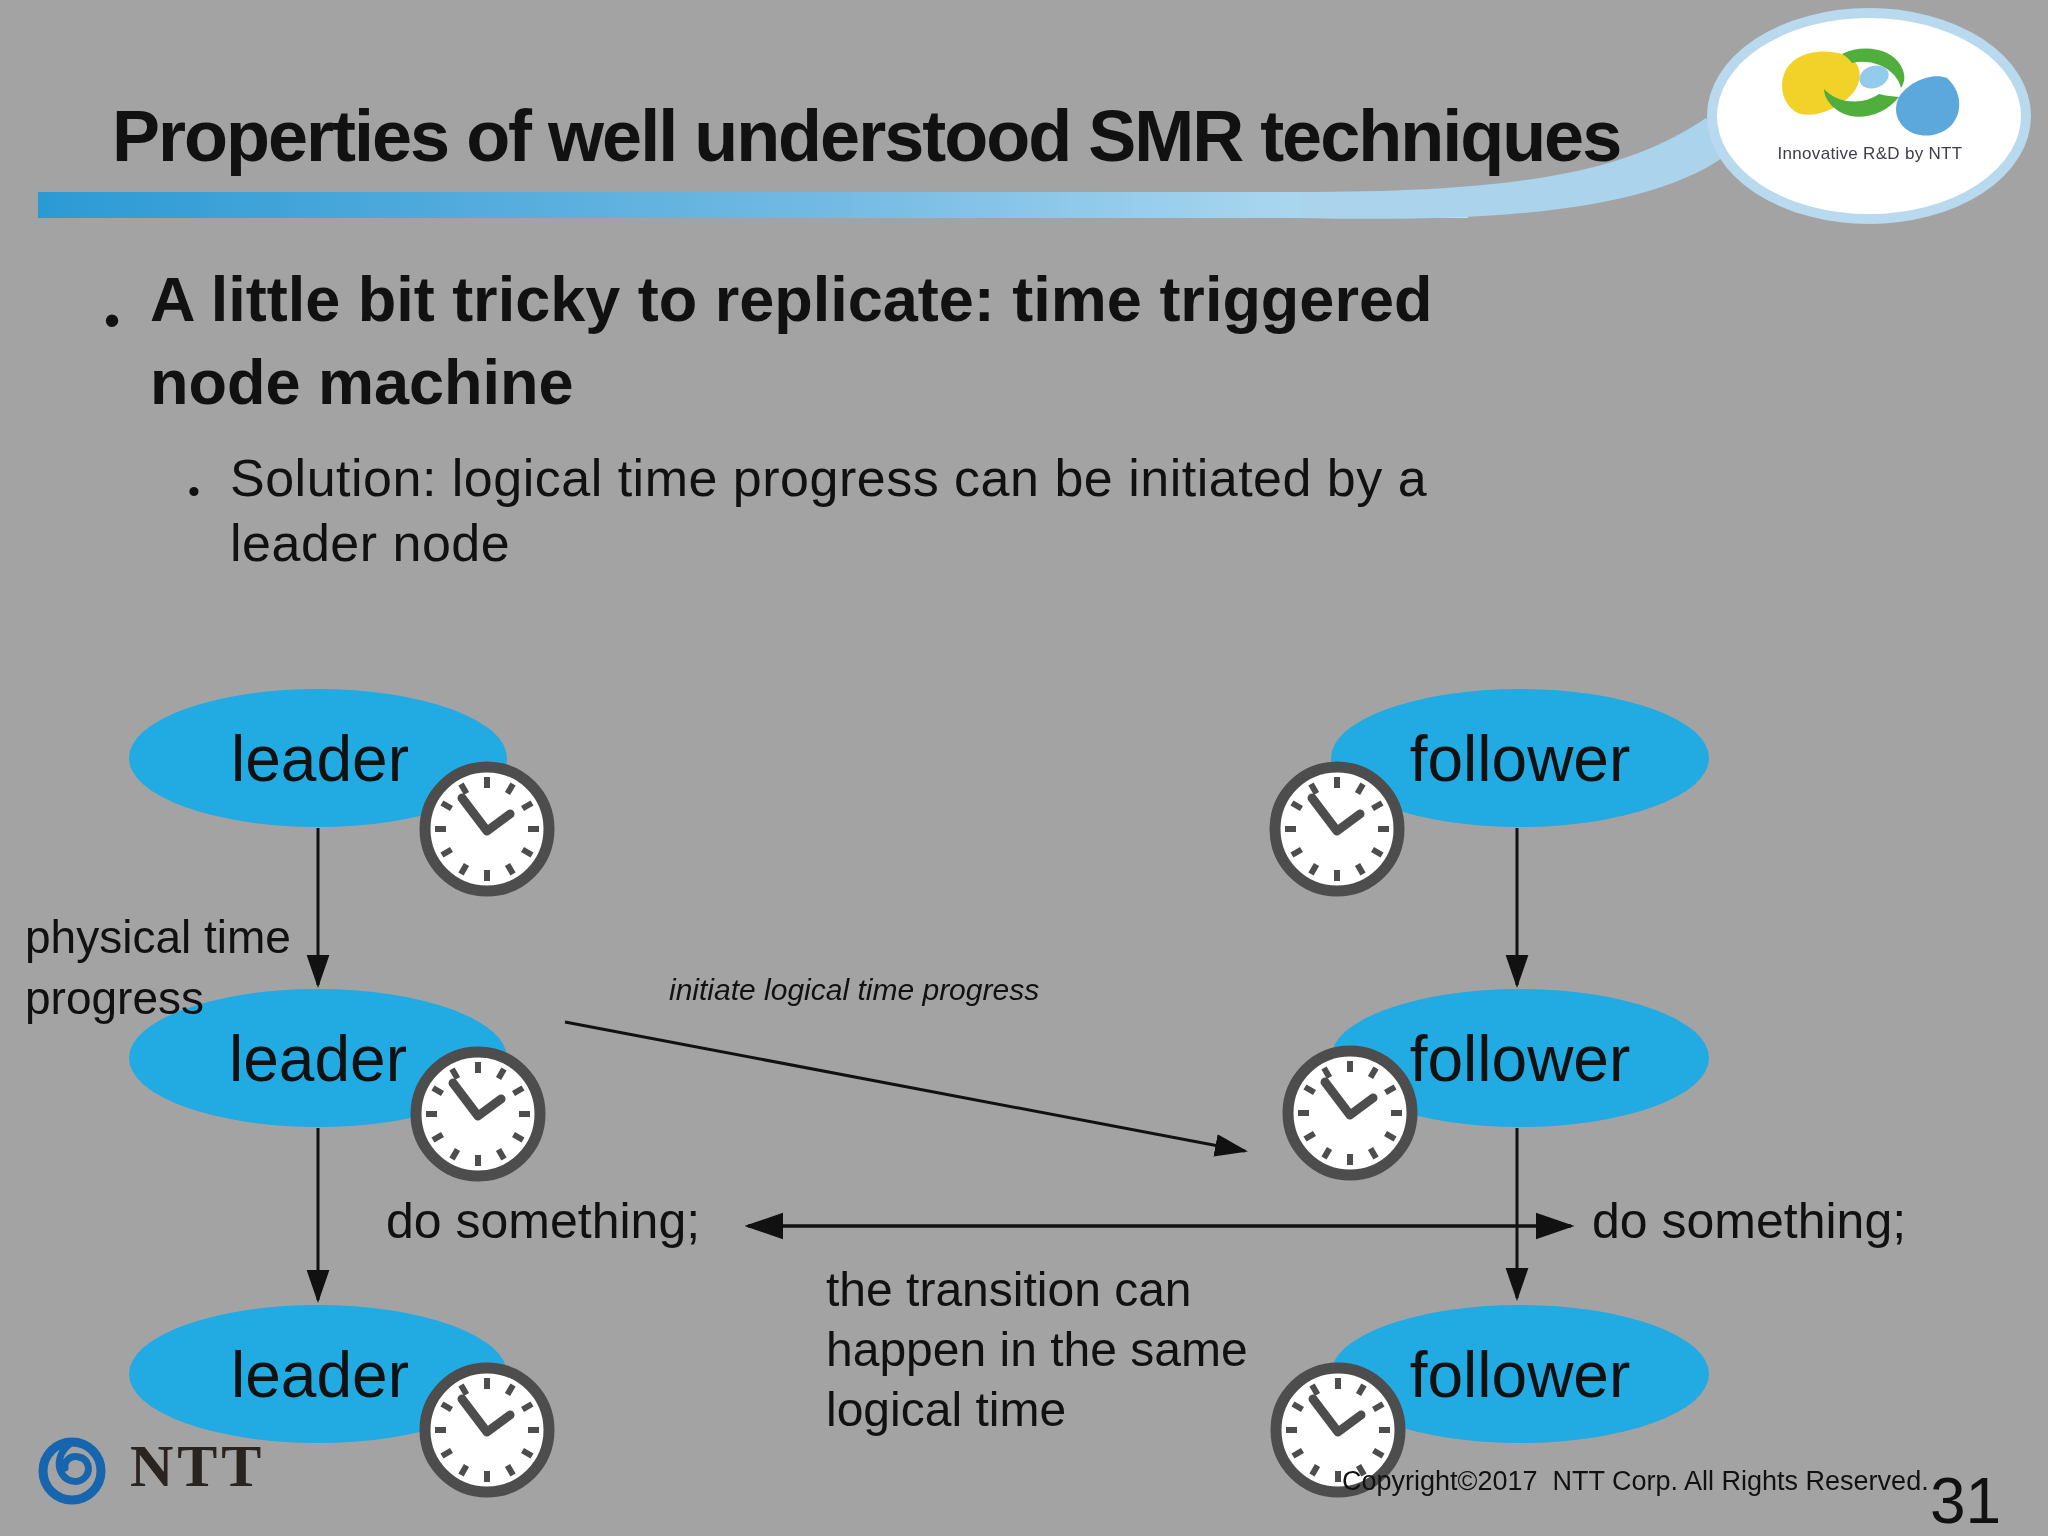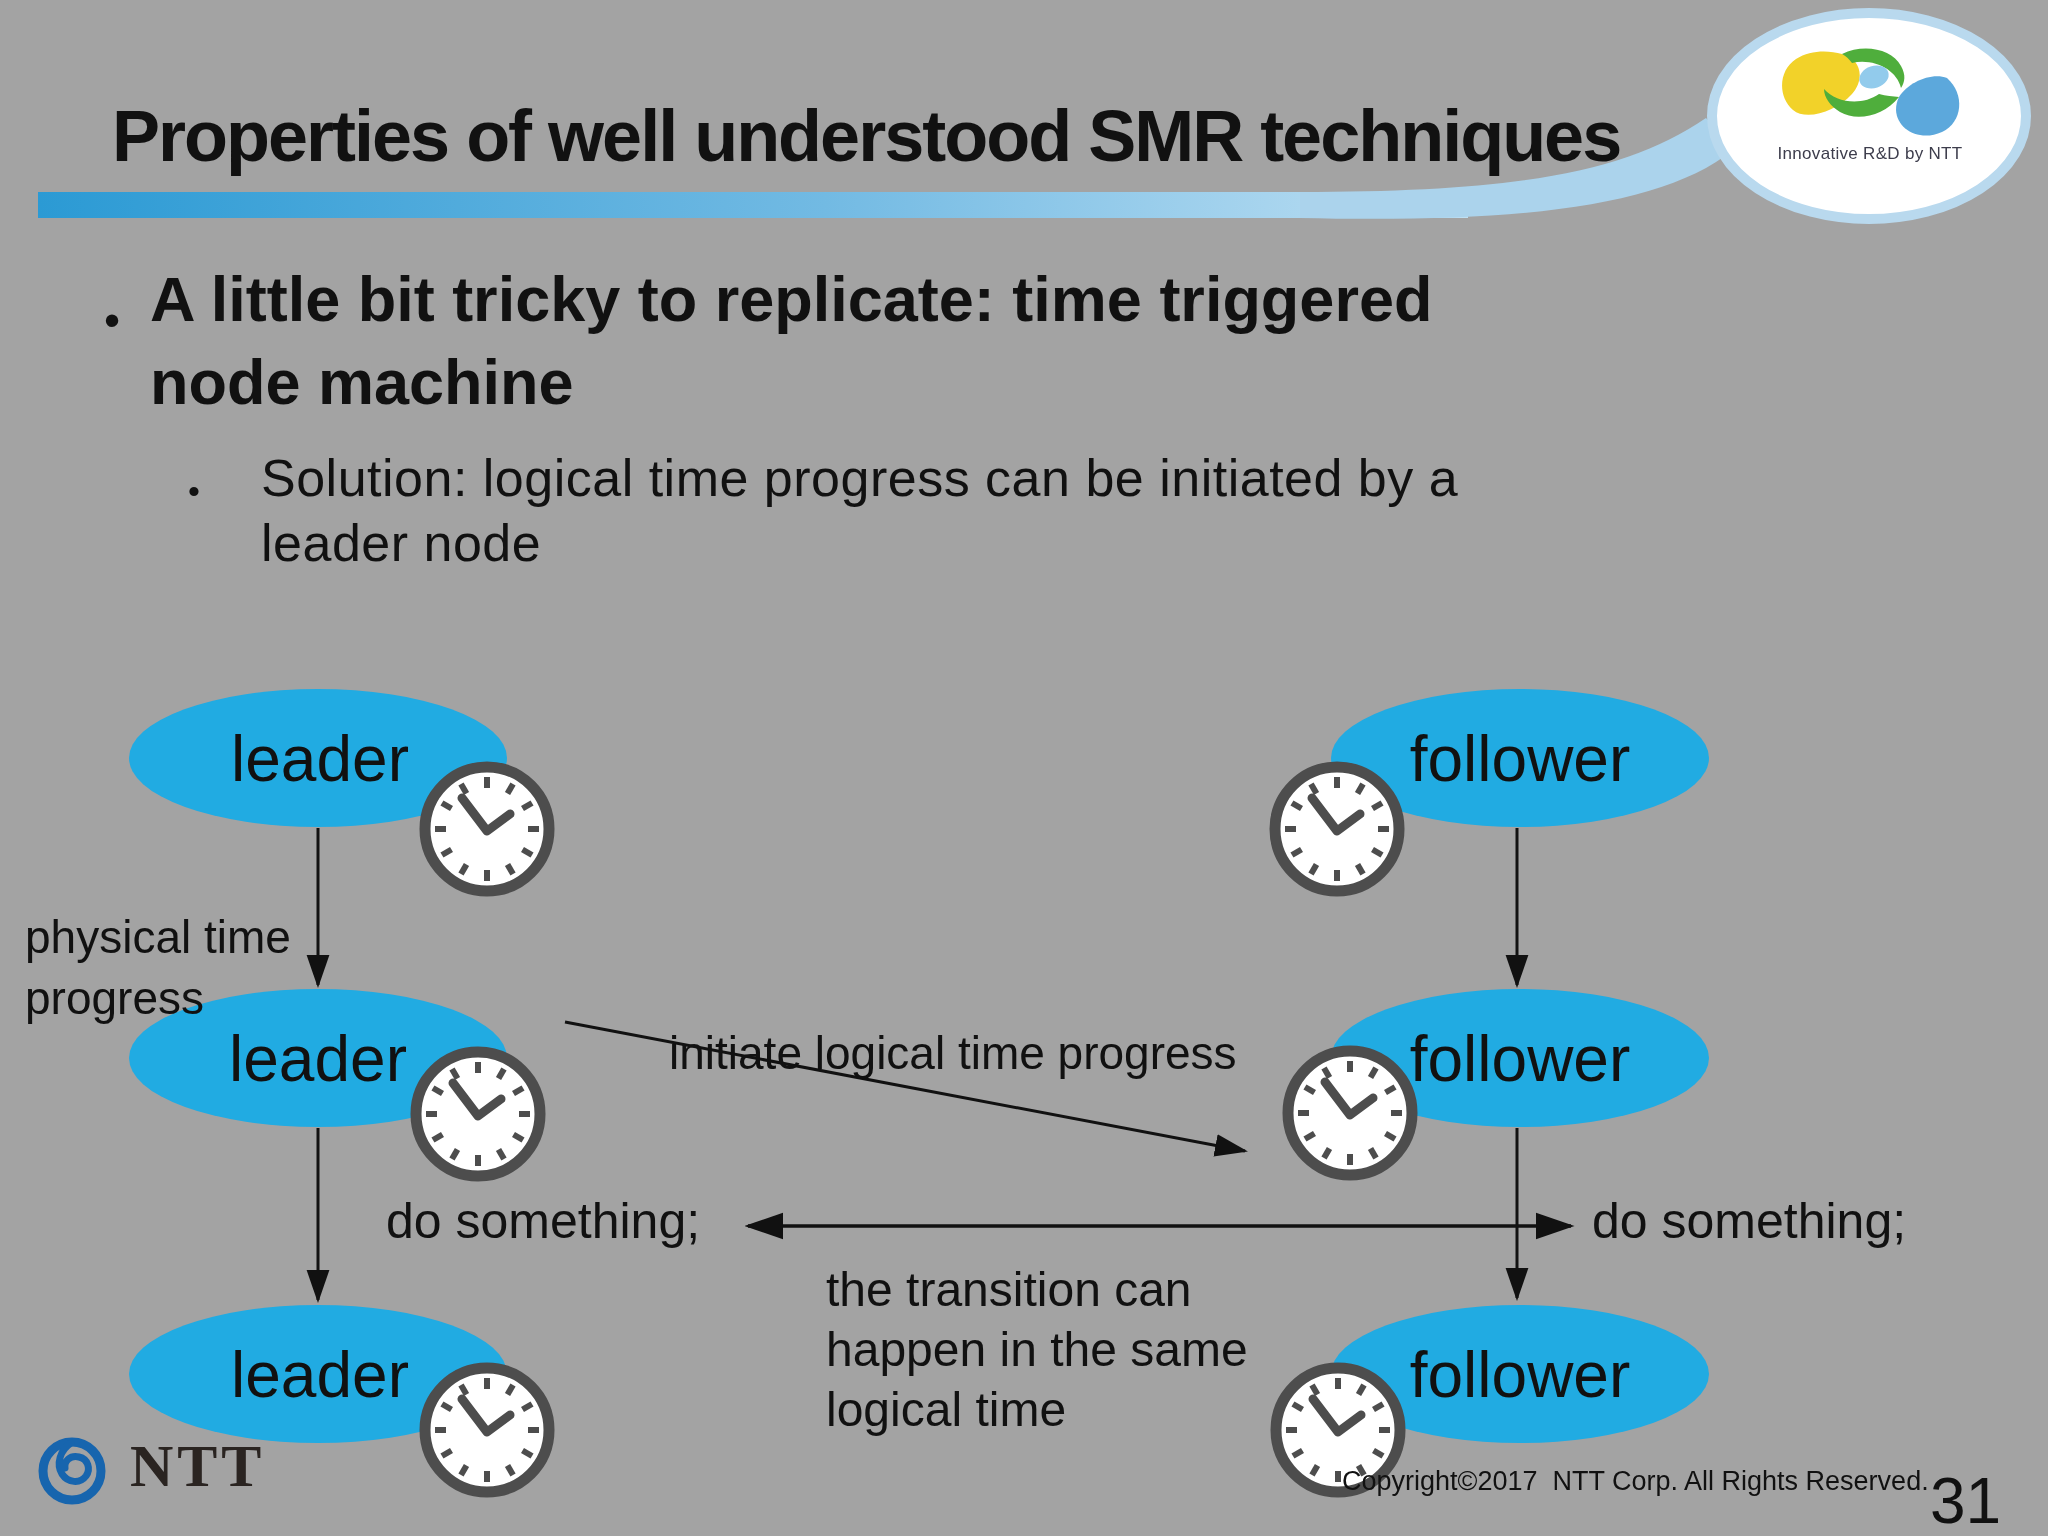--- a/index.html
+++ b/index.html
@@ -9,27 +9,27 @@
   }
   #shapes{position:absolute;left:0;top:0;width:2048px;height:1536px;}
   .t{position:absolute;white-space:pre-line;color:var(--text,#111);}
   .title{
     left:112px;top:96px;font-size:72px;font-weight:bold;letter-spacing:-2px;
     line-height:80px;white-space:nowrap;
   }
   .tagline{left:1768px;top:144px;width:204px;text-align:center;font-size:17px;
     color:#3d3d4c;letter-spacing:0.3px;white-space:nowrap;}
   .bullet-main{left:150px;top:258px;font-size:63px;font-weight:bold;line-height:83px;}
-  .bullet-sub{left:230px;top:446px;font-size:52px;font-weight:400;line-height:65px;letter-spacing:0.5px;margin-left:31px;}
+  .bullet-sub{left:230px;top:446px;font-size:52px;font-weight:400;line-height:65px;letter-spacing:0.5px;}
   .bullet-dot{position:absolute;line-height:1;color:#111;}
   .dot-main{left:104px;top:297px;font-size:46px;}
   .dot-sub{left:188px;top:474px;font-size:34px;}
   .node-label{position:absolute;transform:translate(-50%,-50%);font-size:64px;line-height:52px;}
   .lbl-physical{left:25px;top:867px;font-size:46px;line-height:61px;margin-top:40px;}
-  .lbl-initiate{left:669px;top:1026px;font-size:46px;}
+  .lbl-initiate{left:669px;top:973px;font-size:30px;font-style:italic;}
   .lbl-do-left{left:386px;top:1192px;font-size:50px;}
   .lbl-do-right{left:1592px;top:1192px;font-size:50px;}
   .lbl-transition{left:826px;top:1260px;font-size:48px;line-height:60px;}
   .copyright{left:1342px;top:1466px;font-size:27px;white-space:pre;}
   .pagenum{left:1930px;top:1449px;font-size:64px;margin-top:15px;}
   .ntt-word{left:130px;top:1433px;font-size:60px;line-height:66px;font-weight:bold;
     font-family:"Liberation Serif",serif;color:#2a2421;letter-spacing:4px;}
 </style>
 </head>
 <body>

